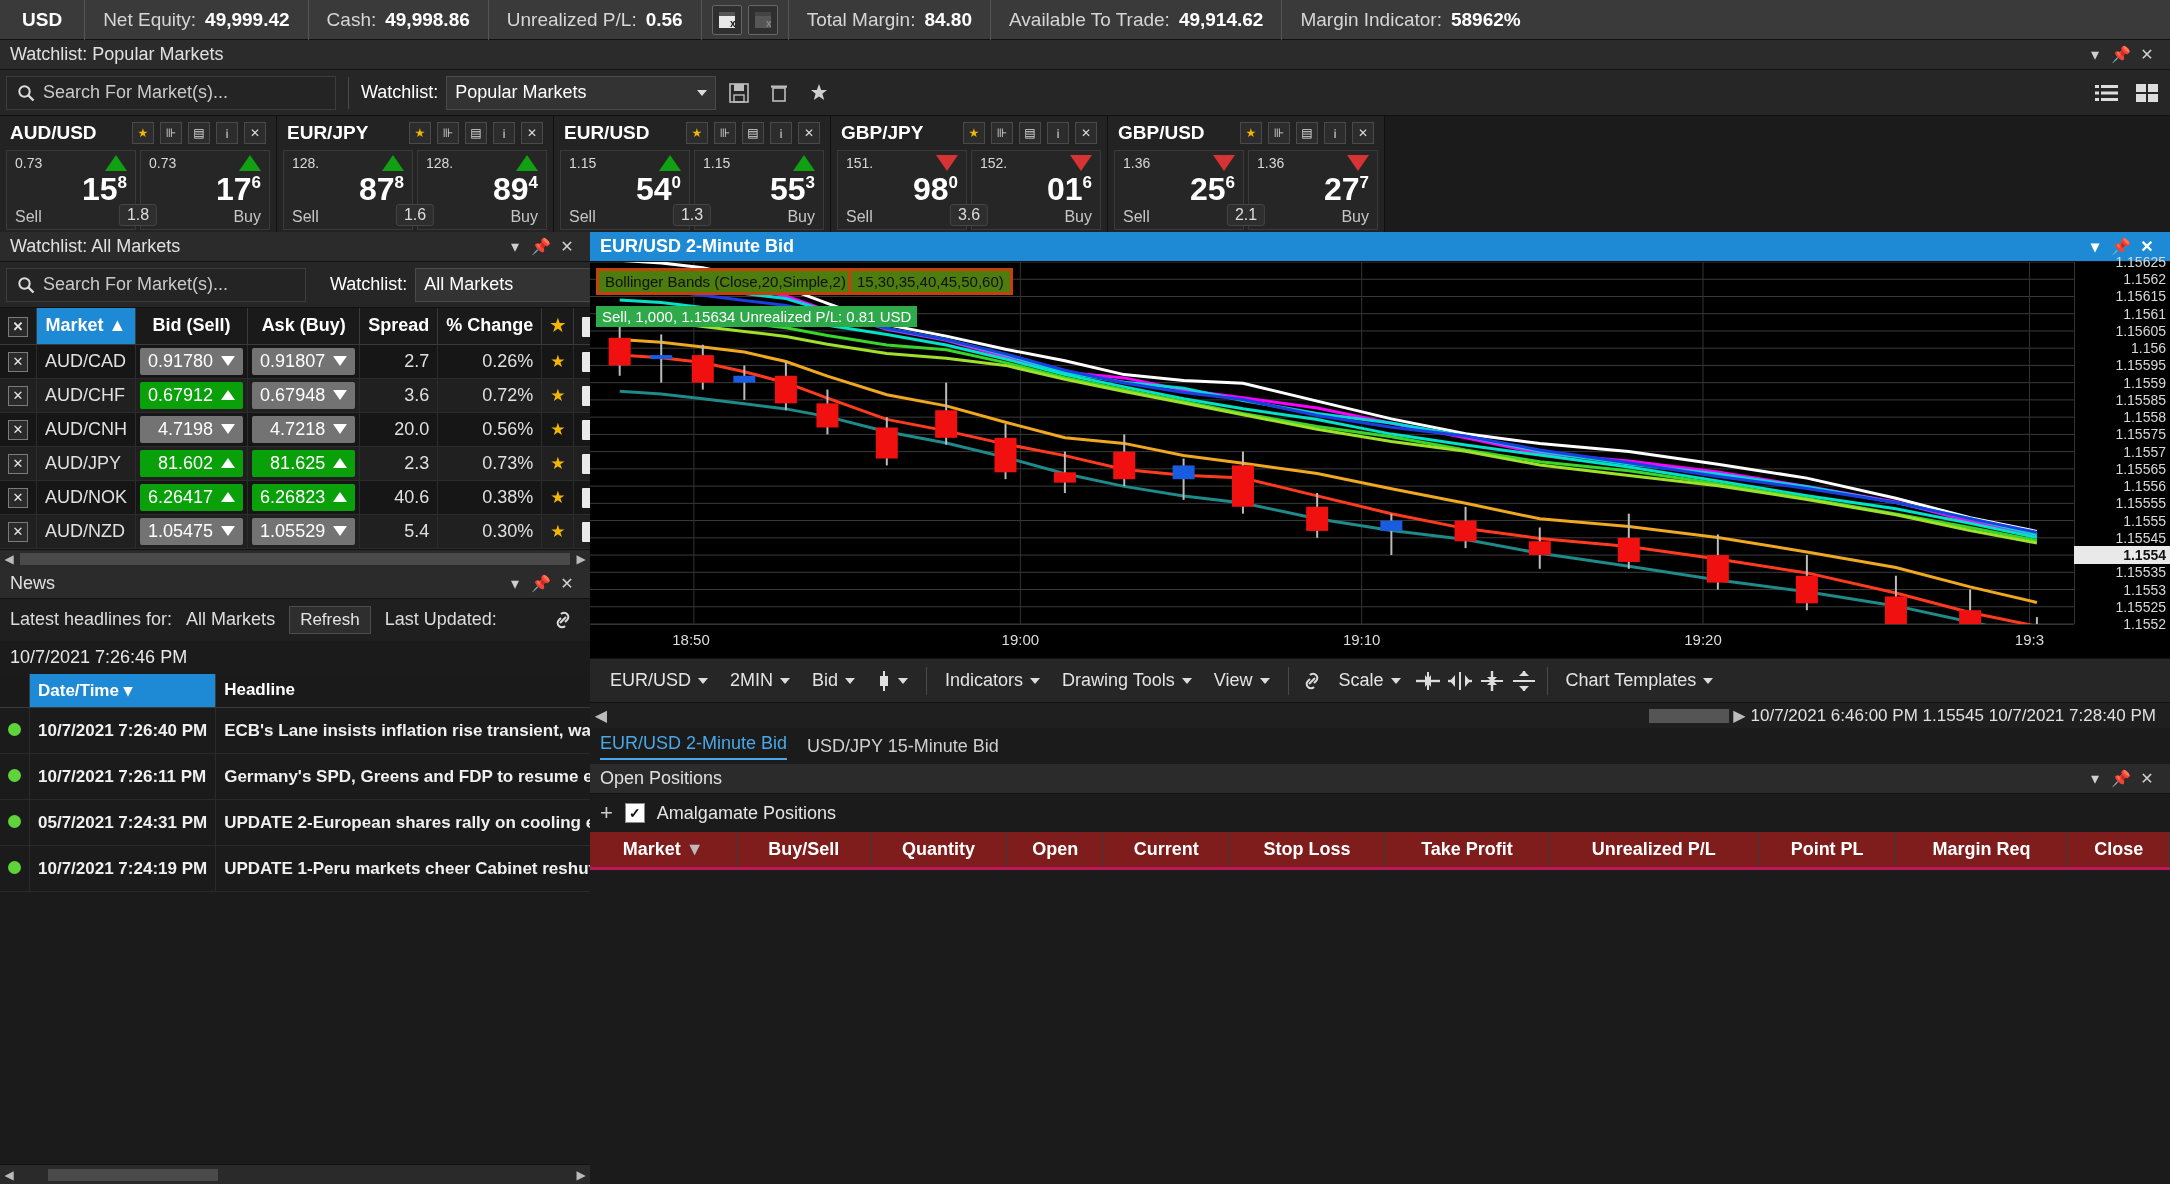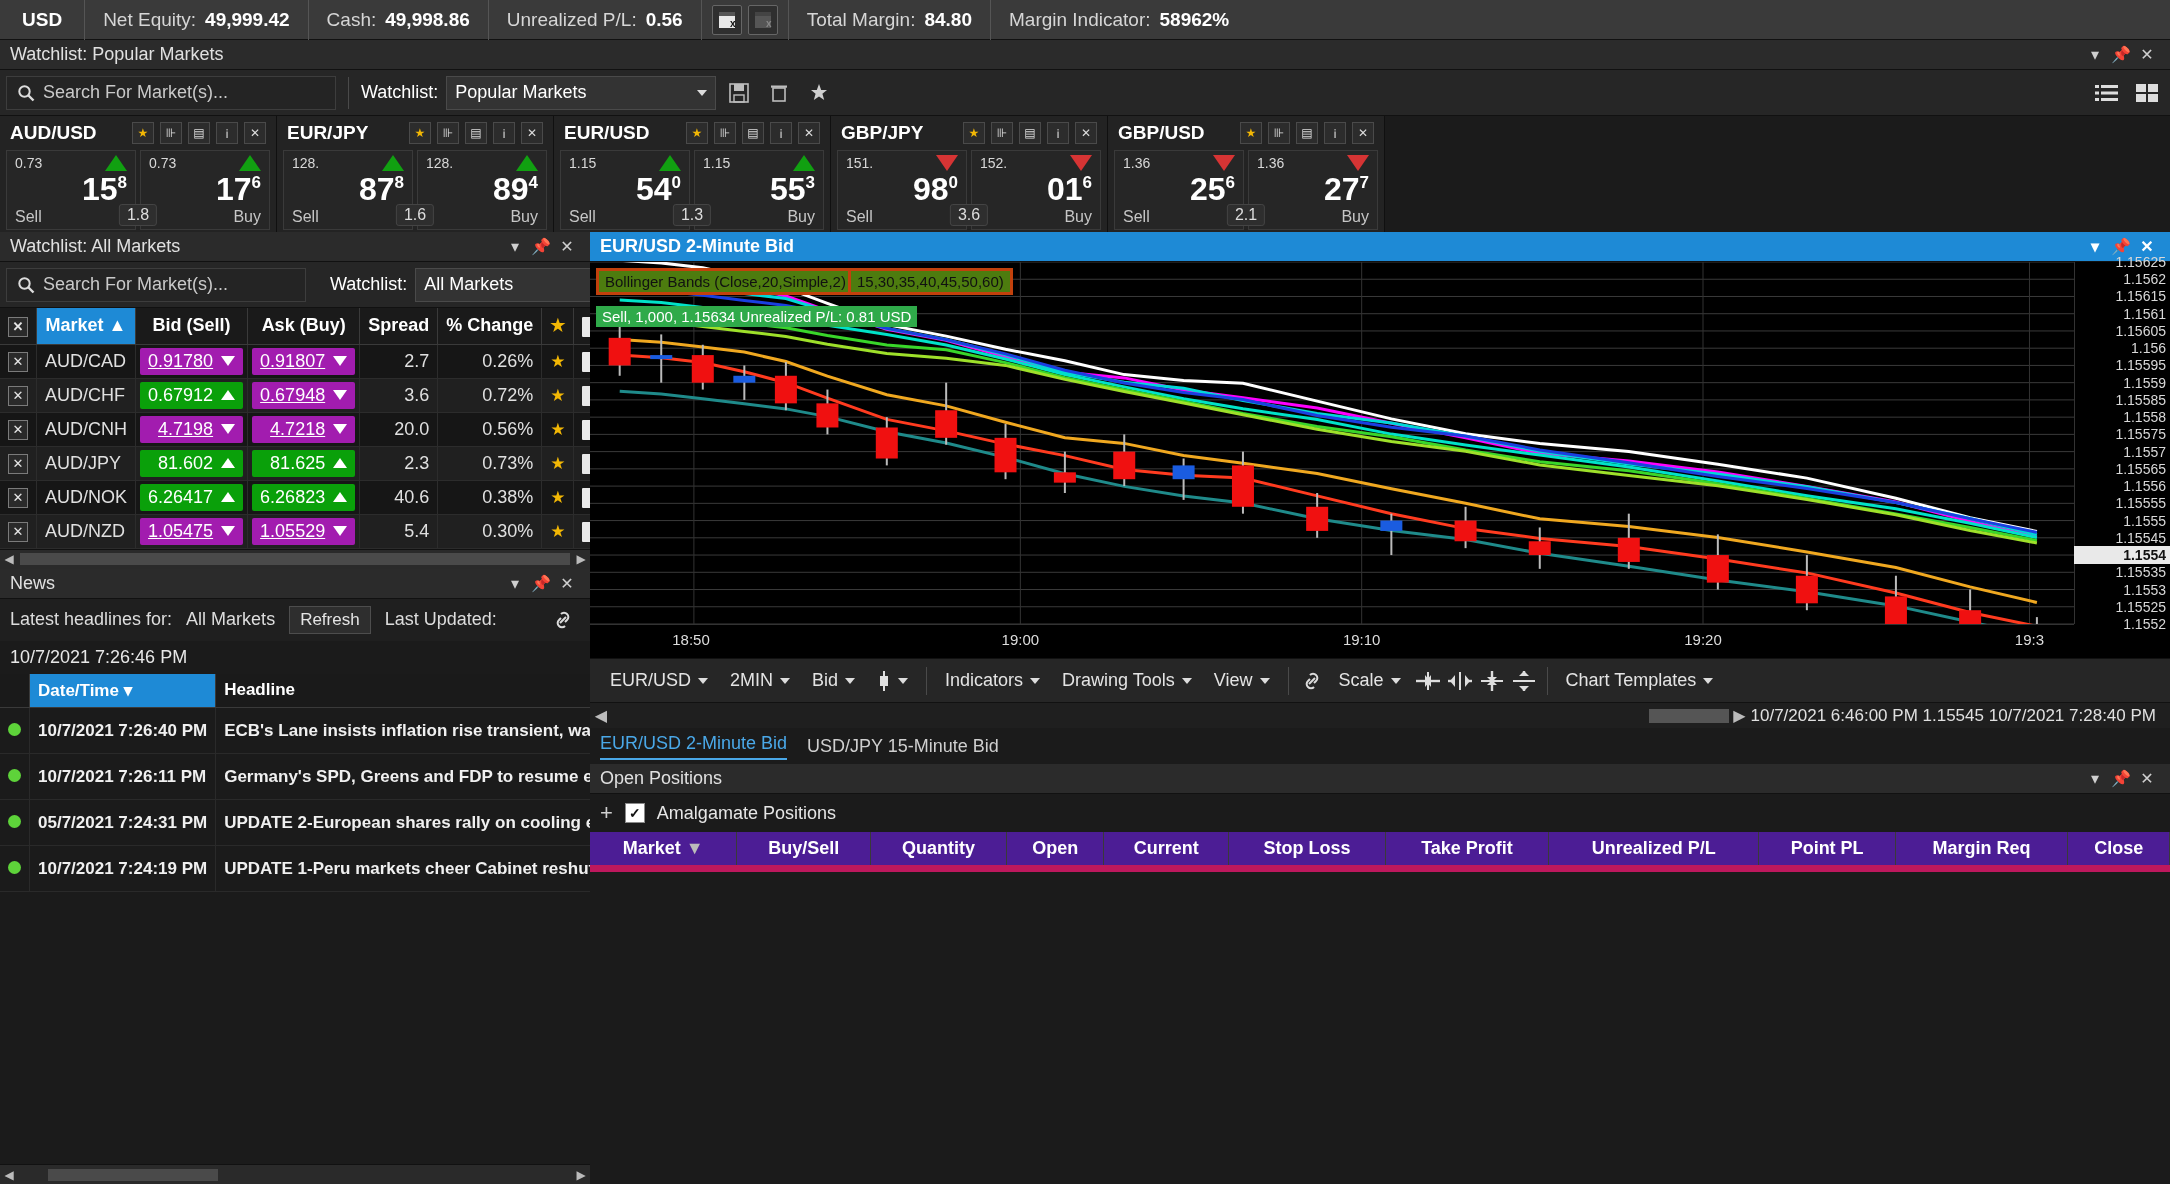--- a/index.html
+++ b/index.html
@@ -94,21 +94,21 @@
     padding:0 8px; color:#e0e0e0; white-space:nowrap;
   }
   .mk-table tr:nth-child(even) td { background:#202020; }
   .mk-table tr:nth-child(odd) td { background:#161616; }
   .px-cell { padding:2px 4px !important; }
   .px-pill {
     display:flex; align-items:center; justify-content:flex-end; gap:8px;
     padding:3px 8px; border-radius:2px; color:#fff; font-size:18px; font-weight:400;
   }
   .px-pill.up { background:#0aa00a; }
-  .px-pill.dn { background:#a21caf;text-decoration:underline; }
+  .px-pill.dn { background:#737373; }
   .tri-u { width:0;height:0;border-left:7px solid transparent;border-right:7px solid transparent;border-bottom:10px solid #fff;}
   .tri-d { width:0;height:0;border-left:7px solid transparent;border-right:7px solid transparent;border-top:10px solid #fff;}
   .num { text-align:right; }
   .xbox { display:inline-flex; width:20px;height:20px;border:1px solid #7b7b7b;background:#2a2a2a;align-items:center;justify-content:center;font-size:13px;color:#e6e6e6;}
   .star { color:#f2b705; font-size:17px; }
   .mini-ico { display:inline-flex;width:20px;height:20px;background:#e9e9e9;color:#111;align-items:center;justify-content:center;font-size:12px;font-weight:700;border-radius:1px;}
 
   .hscroll { height:20px; background:#2a2a2a; display:flex; align-items:center; border-top:1px solid #111;}
   .hscroll .arrow { width:18px; text-align:center; color:#bbb; font-size:12px;}
   .hscroll .bar { flex:1; height:12px; background:#4a4a4a; margin:0 2px;}
@@ -153,21 +153,21 @@
   .chart-scroll .arrow { width:22px; text-align:center; color:#bbb;}
   .chart-scroll .bar { width:80px; height:14px; background:#555; }
   .chart-scroll .info { margin-left:auto; padding-right:14px; color:#e0e0e0; font-size:17px;}
 
   .chart-tabs { height:36px; display:flex; align-items:center; gap:20px; padding:0 10px; background:#1b1b1b; font-size:18px;}
   .chart-tabs .tab { color:#cfcfcf; }
   .chart-tabs .tab.sel { color:#4aa8e8; border-bottom:2px solid #4aa8e8; padding-bottom:4px;}
   .op-ctrl { height:38px; display:flex; align-items:center; gap:12px; padding:0 10px; font-size:18px; color:#e6e6e6;}
   .chk { width:20px;height:20px;border:1px solid #8a8a8a;background:#fff;color:#111;display:flex;align-items:center;justify-content:center;font-size:14px;font-weight:700;}
   .op-table { width:100%; border-collapse:collapse; font-size:18px;}
-  .op-table th { background:#4c1d95; color:#fff; font-weight:700; height:36px; padding:0 10px; border-right:1px solid #3a3a3a; border-bottom:7px solid #be185d; white-space:nowrap;}
+  .op-table th { background:#7f1d1d; color:#fff; font-weight:700; height:36px; padding:0 10px; border-right:1px solid #3a3a3a; border-bottom:3px solid #be185d; white-space:nowrap;}
 </style>
 </head>
 <body>
 
 <div class="app">
 
   <div class="acct-bar">
     <div class="acct-cell ccy">USD</div>
 
     <div class="acct-cell">
@@ -196,20 +196,24 @@
             <rect x="1" y="1" width="16" height="16" fill="#565656"></rect>
             <rect x="1" y="1" width="16" height="4" fill="#444"></rect>
             <text x="12" y="16" font-size="10" fill="#888" font-family="sans-serif" font-weight="bold">x</text>
           </svg>
       </div>
     </div>
 
     <div class="acct-cell">
       <span class="lbl">Total Margin:</span>
       <span class="val">84.80</span>
+    </div>
+    <div class="acct-cell">
+      <span class="lbl">Available To Trade:</span>
+      <span class="val">49,914.62</span>
     </div>
     <div class="acct-cell" style="border-right:none">
       <span class="lbl">Margin Indicator:</span>
       <span class="val">58962%</span>
     </div>
   </div>
 
   <div class="panel-title">
     <span>Watchlist: Popular Markets</span>
     <span class="spacer"></span>

